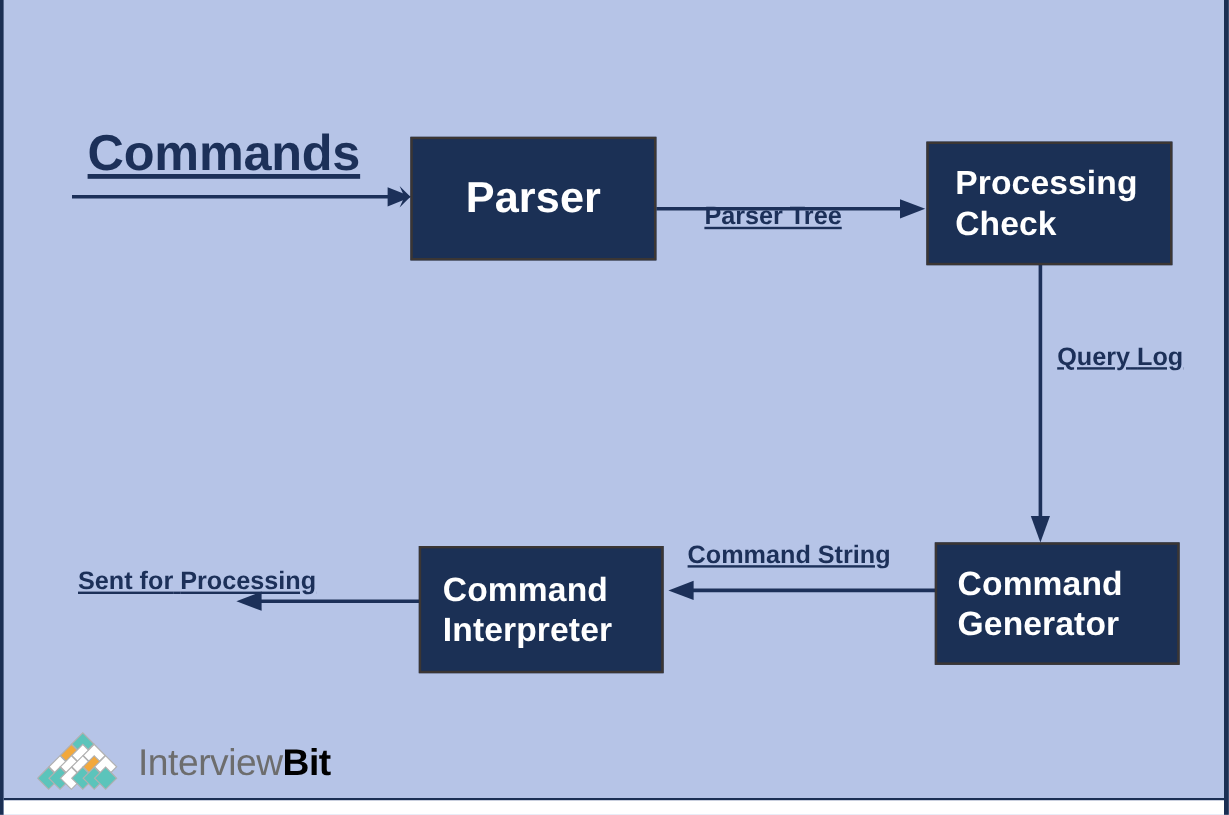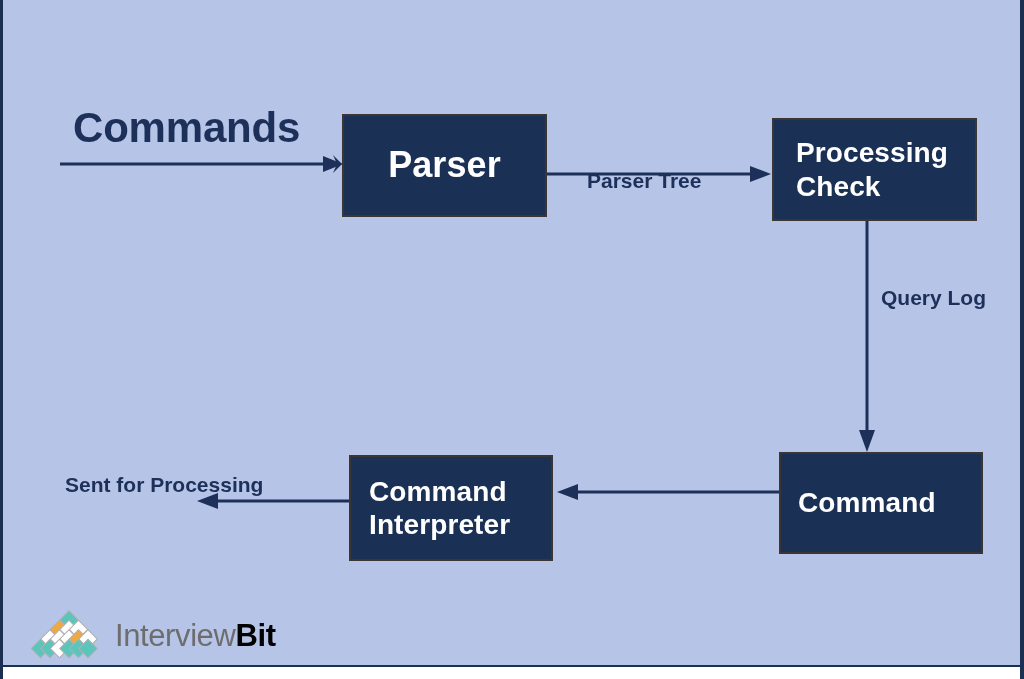--- a/index.html
+++ b/index.html
@@ -88,20 +88,21 @@
     text-align: left;
     align-items: flex-start;
   }
 
   
   .label {
     position: absolute;
     color: #1c3059;
     font-weight: bold;
     line-height: 1.2;
+    text-decoration: underline;
   }
   #label-commands {
     left: 70px; top: 103px;
     font-size: 42px;
     letter-spacing: -0.2px;
   }
   #label-parser-tree {
     left: 584px; top: 121px;
     font-size: 21px;
     margin-top: 47px;
@@ -189,37 +190,39 @@
 
   <div class="label" id="label-commands">Commands</div>
 
   <div class="label" id="label-parser-tree">Parser Tree</div>
 
   <div class="label" id="label-query-log">
     <span class="line">Query</span>
     <span class="line">Log</span>
   </div>
 
+  <div class="label" id="label-command-string">Command String</div>
 
   <div class="label" id="label-sent-for-processing">
     <span class="line">Sent for</span>
     <span class="line">Processing</span>
   </div>
 
   <div class="node" id="node-parser">
     <span class="line">Parser</span>
   </div>
 
   <div class="node" id="node-symmentic">
     <span class="line">Processing</span>
     <span class="line">Check</span>
   </div>
 
   <div class="node" id="node-generator">
     <span class="line">Command</span>
+    <span class="line">Generator</span>
   </div>
 
   <div class="node" id="node-interpreter">
     <span class="line">Command</span>
     <span class="line">Interpreter</span>
   </div>
 
   <div id="logo">
     <svg id="logo-mark" viewBox="0 0 152 104" width="76" height="52">
       <g stroke="#b0b0b0" stroke-width="2">

